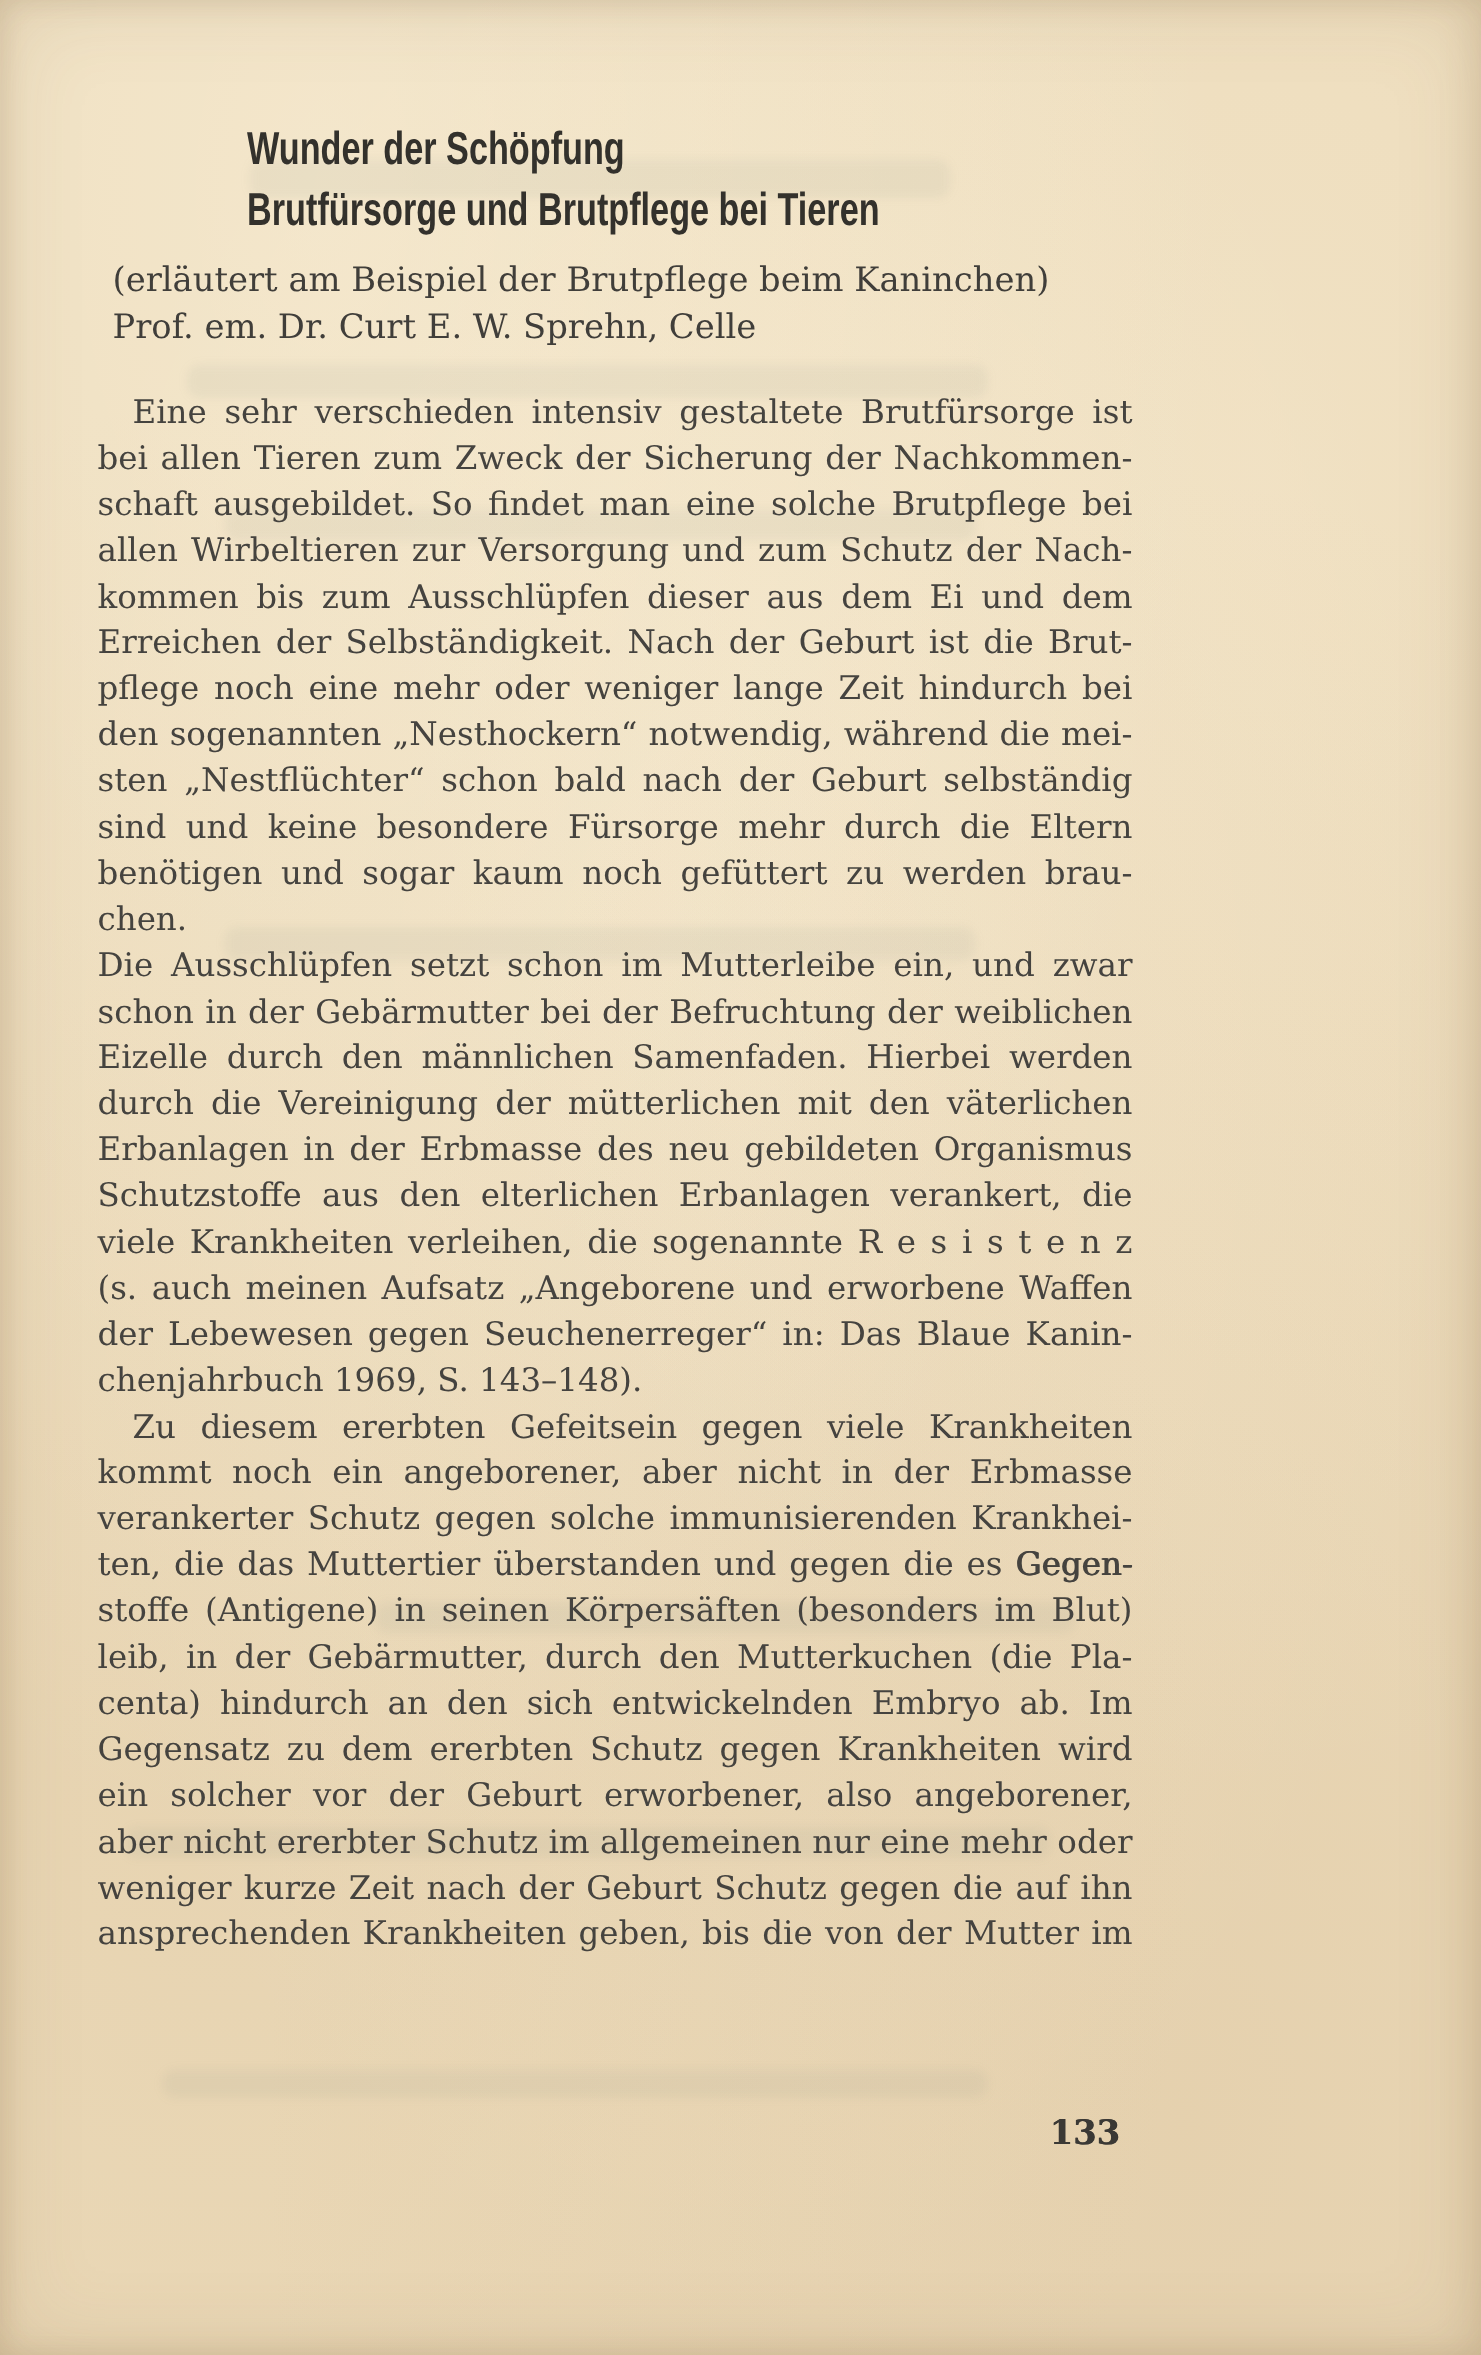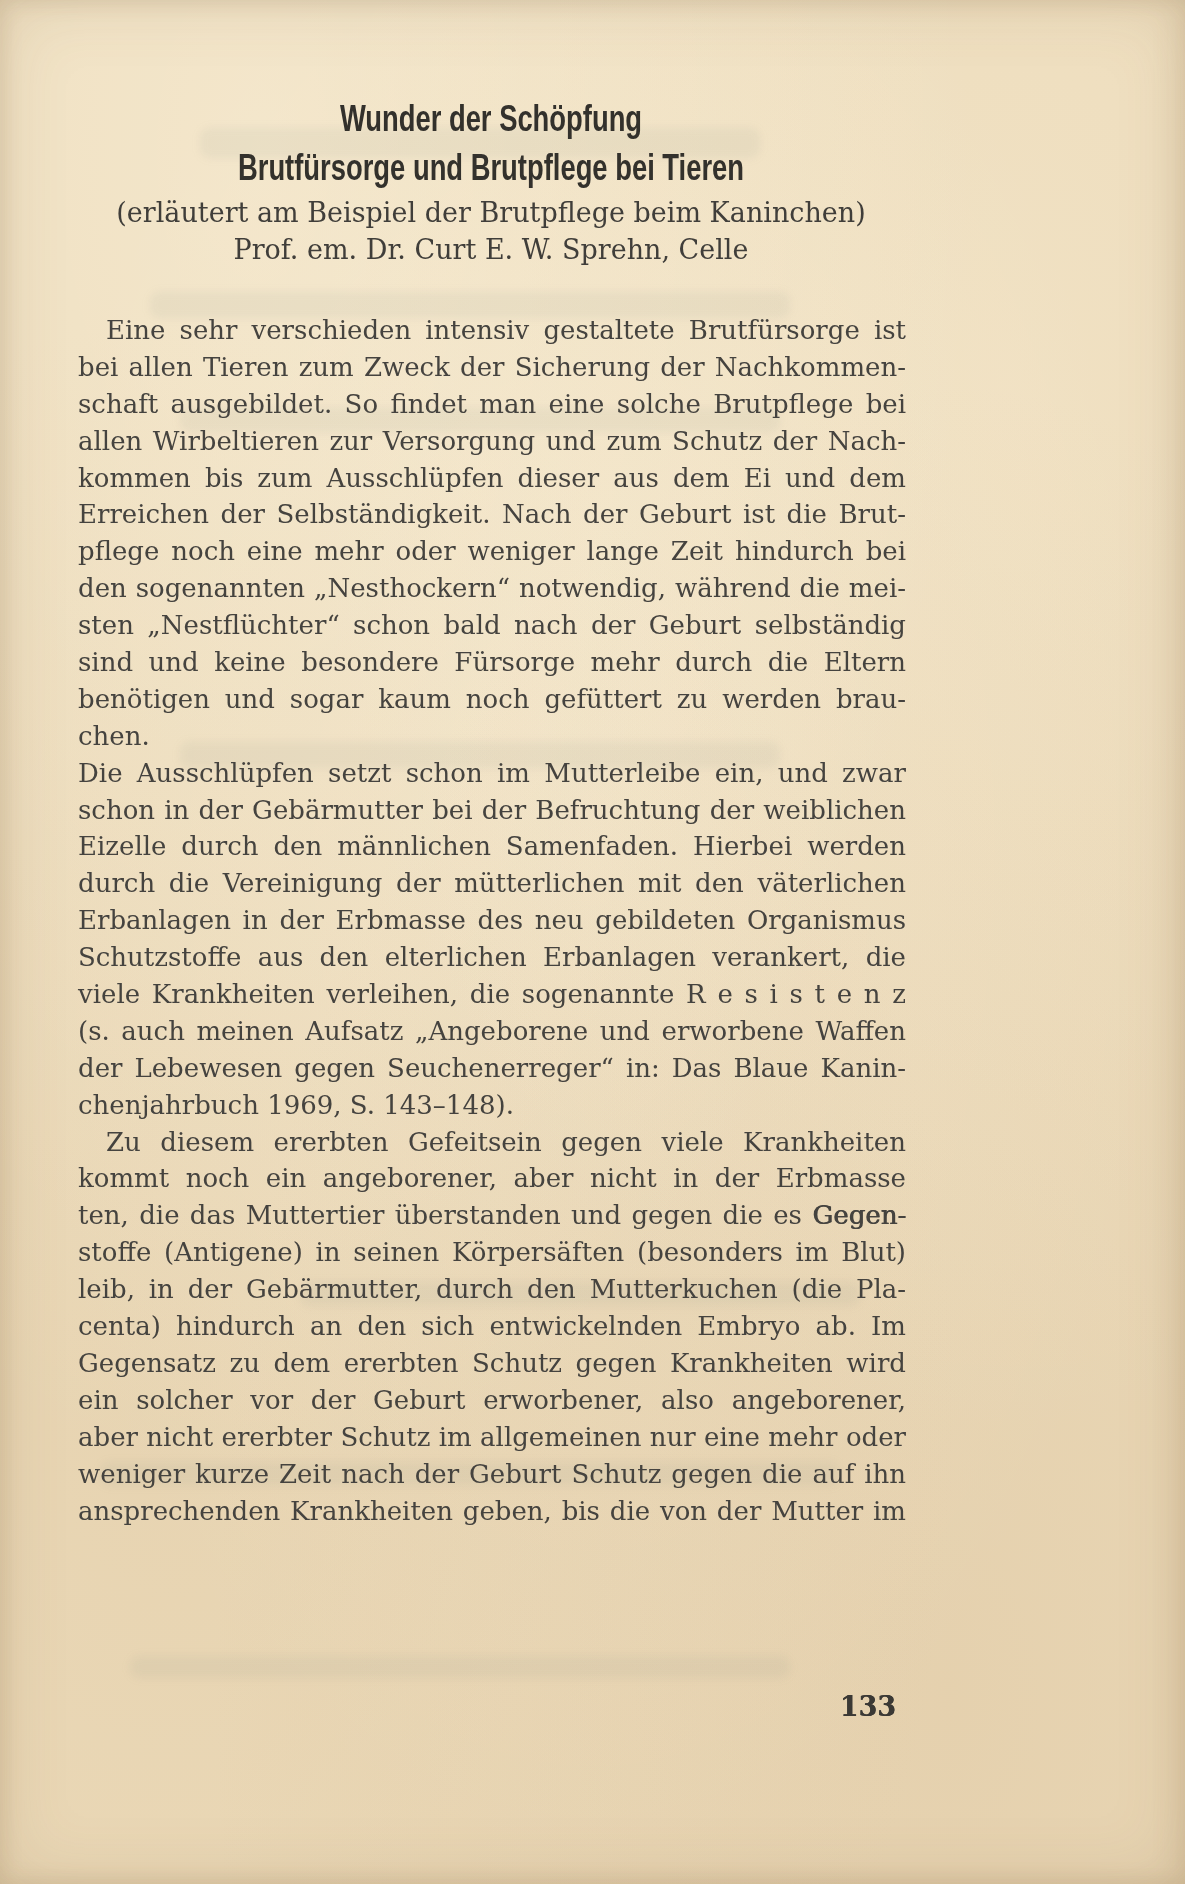--- a/index.html
+++ b/index.html
@@ -25,34 +25,34 @@
   .ghost {
     position:absolute;
     background:rgba(125,140,130,.085);
     filter:blur(4px);
     border-radius:10px;
     z-index:0;
   }
   .content { position:relative; z-index:1; }
 
   header.head {
-    position:absolute; left:77px; top:94px; width:828px;
-    text-align:center; z-index:1;
+    position:absolute; left:90px; top:94px; width:828px;
+    z-index:1;
   }
   .title-line {
     font-family:"Liberation Sans", sans-serif;
     font-weight:700;
     font-size:37px;
     line-height:49px;
     color:#33312c;
     transform:scaleX(.74);
     letter-spacing:0;
     white-space:nowrap;
   }
-  .subtitle { margin-top:2px; }
+  .subtitle { margin-top:14px; }
   .subtitle-line {
     font-size:27px;
     line-height:37px;
     color:#403e3a;
   }
 
   main.bodytext {
     position:absolute; left:78px; top:312px; width:828px; z-index:1;
   }
   .ln {
@@ -115,20 +115,21 @@
       <div class="ln"><span>Eizelle durch den männlichen Samenfaden. Hierbei werden</span></div>
       <div class="ln"><span>durch die Vereinigung der mütterlichen mit den väterlichen</span></div>
       <div class="ln"><span>Erbanlagen in der Erbmasse des neu gebildeten Organismus</span></div>
       <div class="ln"><span>Schutzstoffe aus den elterlichen Erbanlagen verankert, die</span></div>
       <div class="ln"><span>viele Krankheiten verleihen, die sogenannte R e s i s t e n z</span></div>
       <div class="ln"><span>(s. auch meinen Aufsatz „Angeborene und erworbene Waffen</span></div>
       <div class="ln"><span>der Lebewesen gegen Seuchenerreger“ in: Das Blaue Kanin-</span></div>
       <div class="ln noj"><span>chenjahrbuch 1969, S. 143–148).</span></div>
       <div class="ln ind"><span>Zu diesem ererbten Gefeitsein gegen viele Krankheiten</span></div>
       <div class="ln"><span>kommt noch ein angeborener, aber nicht in der Erbmasse</span></div>
+      <div class="ln"><span>verankerter Schutz gegen solche immunisierenden Krankhei-</span></div>
       <div class="ln"><span>ten, die das Muttertier überstanden und gegen die es </span><span class="b">Gegen-</span></div>
       <div class="ln"><span>stoffe (Antigene) in seinen Körpersäften (besonders im Blut)</span></div>
       <div class="ln"><span>leib, in der Gebärmutter, durch den Mutterkuchen (die Pla-</span></div>
       <div class="ln"><span>centa) hindurch an den sich entwickelnden Embryo ab. Im</span></div>
       <div class="ln"><span>Gegensatz zu dem ererbten Schutz gegen Krankheiten wird</span></div>
       <div class="ln"><span>ein solcher vor der Geburt erworbener, also angeborener,</span></div>
       <div class="ln"><span>aber nicht ererbter Schutz im allgemeinen nur eine mehr oder</span></div>
       <div class="ln"><span>weniger kurze Zeit nach der Geburt Schutz gegen die auf ihn</span></div>
       <div class="ln"><span>ansprechenden Krankheiten geben, bis die von der Mutter im</span></div>
     </main>

